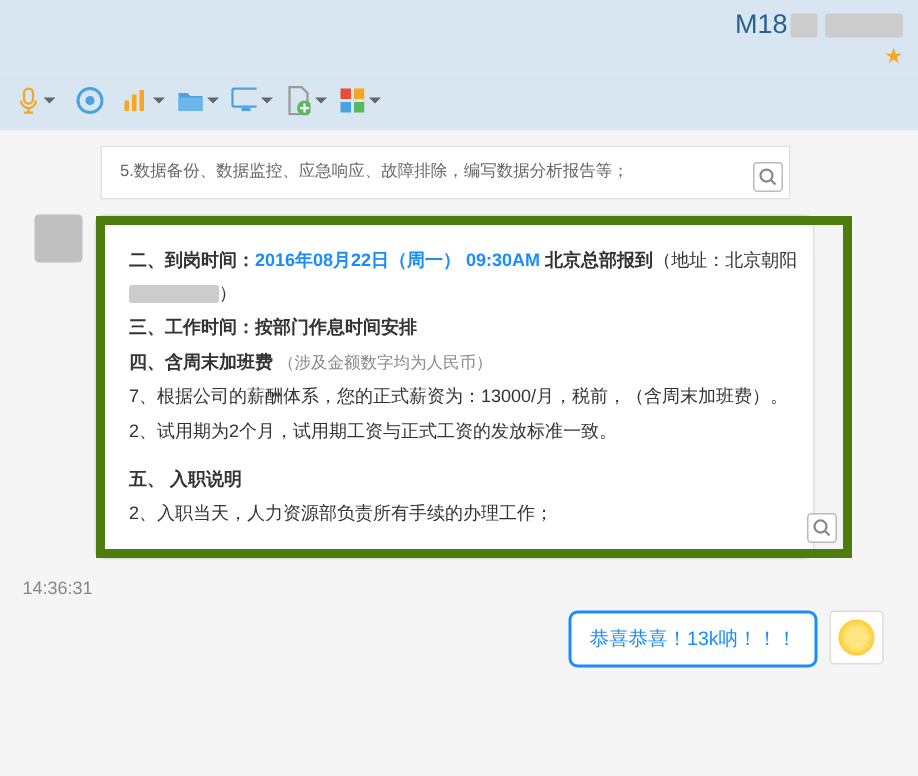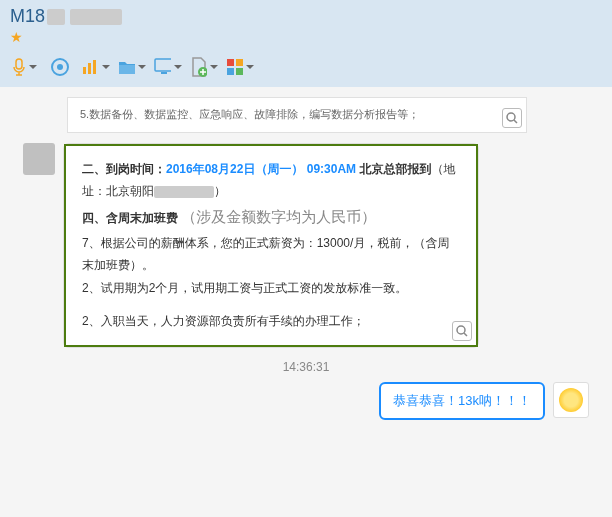--- a/index.html
+++ b/index.html
@@ -1,37 +1,37 @@
 <!DOCTYPE html>
 <html><head>
 <meta charset="utf-8">
 <style>
 * { margin: 0; padding: 0; box-sizing: border-box; font-family: "Microsoft YaHei", Arial, sans-serif; }
 body { background: #f0f0f0; width: 612px; height: 517px; overflow: hidden; }
-.titlebar { background: #d8e6f2; padding: 6px 10px 2px; }
+.titlebar { background: #d8e6f2; padding: 6px 10px 2px; text-align: right; }
 .title { color: #2b5f8e; font-size: 18px; font-weight: 400; }
 .star { color: #f5a623; font-size: 14px; padding: 2px 0; }
 .toolbar { background: #d8e6f2; padding: 4px 10px 6px; display: flex; align-items: center; gap: 8px; }
 .tool { width: 28px; height: 28px; display: flex; align-items: center; justify-content: center; cursor: pointer; position: relative; }
 .drop::after { content: ""; border: 4px solid transparent; border-top-color: #666; margin-left: 3px; margin-top: 4px; }
 .chat { background: #f5f5f5; height: 450px; overflow-y: auto; padding: 10px 15px; }
 .msg { display: flex; margin-bottom: 12px; }
 .msg.right { flex-direction: row-reverse; }
 .avatar { width: 32px; height: 32px; background: #c0c0c0; border-radius: 3px; flex-shrink: 0; margin: 0 8px; }
 .avatar.self { width: 36px; height: 36px; background: #fff; border: 1px solid #ddd; display: flex; align-items: center; justify-content: center; }
 .chick { width: 24px; height: 24px; background: radial-gradient(circle, #ffe680 40%, #ffcc33 70%); border-radius: 50%; }
 .bubble { background: #fff; border-radius: 6px; padding: 8px 12px; max-width: 480px; font-size: 13px; position: relative; border: 1px solid #e0e0e0; }
 .bubble.blue { background: #fff; border: 2px solid #1a8cff; color: #1a8cff; font-weight: 500; }
-.doc { border: 2px solid #4d7c0f; padding: 12px 16px; font-size: 12px; line-height: 1.9; color: #333; width: 414px; position: relative; }
+.doc { border: 6px solid #4d7c0f; padding: 12px 16px; font-size: 12px; line-height: 1.9; color: #333; width: 504px; position: relative; }
 .zoom { position: absolute; bottom: 4px; right: 4px; width: 20px; height: 20px; border: 1px solid #bbb; border-radius: 3px; display: flex; align-items: center; justify-content: center; color: #888; cursor: pointer; background: #fff; }
-.ts { text-align: center; color: #888; font-size: 12px; margin: 8px 0; }
+.ts { text-align: left; color: #888; font-size: 12px; margin: 8px 0; }
 .hl { background: #1abc9c; color: #fff; padding: 1px 2px; }
 .lnk { color: #1a8cff; font-weight: 600; }
 .sec { font-weight: 600; }
-.note { color: #888; font-size: 15px; }
+.note { color: #888; font-size: 11px; }
 .snippet { background: #fff; border: 1px solid #e0e0e0; padding: 8px 12px; font-size: 11px; color: #666; line-height: 1.6; width: 460px; margin-left: 52px; position: relative; margin-bottom: 10px; }
 .obscure { display:inline-block; background:#ccc; color:transparent; border-radius:2px; vertical-align:middle; }
 </style>
 </head>
 <body>
 
 <div class="titlebar">
   <div class="title">
     <span>M18</span><span class="obscure" style="width:18px;height:16px;margin-left:2px;">xx</span> <span class="obscure" style="width:52px;height:16px;">xxxxx</span>
   </div>
@@ -97,24 +97,26 @@
           <line x1="8" y1="8" x2="11" y2="11" stroke="#888" stroke-width="1.5"></line>
         </svg>
     </div>
   </div>
 
   <div class="msg">
     <div class="avatar"></div>
     <div class="bubble" style="padding:0;">
       <div class="doc">
         <div><span class="sec">二、到岗时间：</span><span class="lnk">2016年08月22日（周一）  09:30AM</span><span class="sec">  北京总部报到</span><span>（地址：北京朝阳</span><span class="obscure" style="width:60px;height:12px;">xxxxxx</span><span>）</span></div>
+        <div class="sec">三、工作时间：按部门作息时间安排</div>
         <div><span class="sec">四、含周末加班费 </span><span class="note">（涉及金额数字均为人民币）</span></div>
         <div>7、根据公司的薪酬体系，您的正式薪资为：13000/月，税前，（含周末加班费）。</div>
         <div>2、试用期为2个月，试用期工资与正式工资的发放标准一致。</div>
         <div style="height:10px;"></div>
+        <div class="sec">五、 入职说明</div>
         <div>2、入职当天，人力资源部负责所有手续的办理工作；</div>
         <div class="zoom">
           <svg width="12" height="12">
               <circle cx="5" cy="5" r="4" fill="none" stroke="#888" stroke-width="1.5"></circle>
               <line x1="8" y1="8" x2="11" y2="11" stroke="#888" stroke-width="1.5"></line>
             </svg>
         </div>
       </div>
     </div>
   </div>

